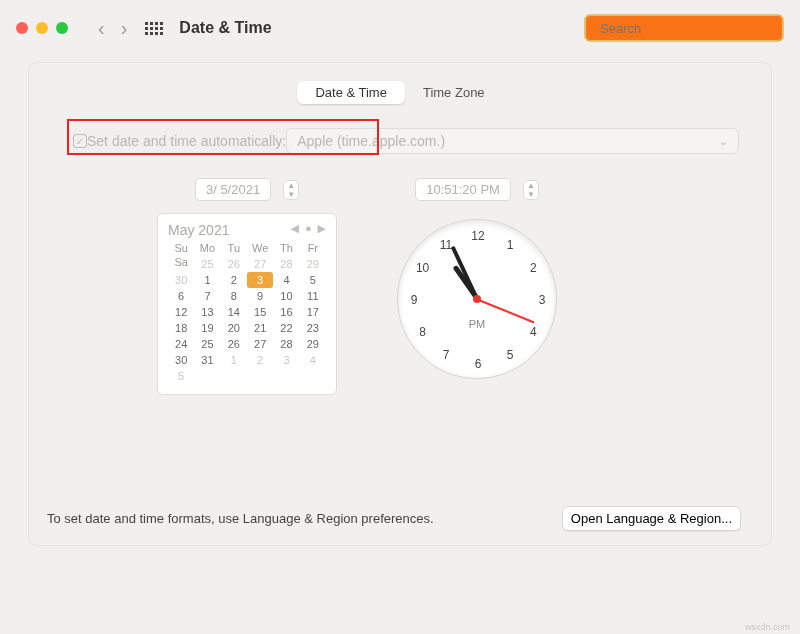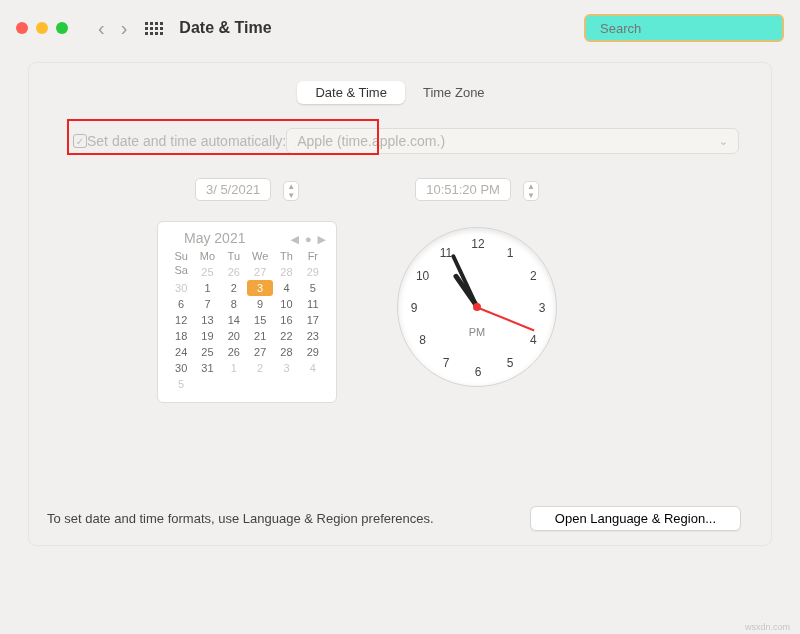--- a/index.html
+++ b/index.html
@@ -6,60 +6,60 @@
 body { width: 800px; height: 634px; background: #f2f0ee; overflow: hidden; }
 .toolbar { height: 56px; display: flex; align-items: center; padding: 0 16px; gap: 8px; }
 .traffic { display: flex; gap: 8px; margin-right: 18px; }
 .dot { width: 12px; height: 12px; border-radius: 50%; }
 .dot.red { background: #ff5f56; } .dot.yellow { background: #ffbd2e; } .dot.green { background: #27c93f; }
 .nav-btn { color: #9a9a9a; font-size: 20px; padding: 0 4px; background: none; border: none; }
 .grid-icon { display: inline-grid; grid-template-columns: repeat(4,3px); grid-template-rows: repeat(3,3px); gap: 2px; margin: 0 8px 0 6px; }
 .grid-icon span { background: #444; width: 3px; height: 3px; }
 .title { font-weight: 600; font-size: 16px; color: #333; }
 .spacer { flex: 1; }
-.search { display: flex; align-items: center; width: 200px; height: 28px; border: 2px solid #e1c173; border-radius: 6px; background: #5eead4; padding: 0 8px; }
+.search { display: flex; align-items: center; width: 200px; height: 28px; border: 2px solid #e1c173; border-radius: 6px; background: #f97316; padding: 0 8px; }
 .search svg { width: 14px; height: 14px; stroke: #8a8a8a; fill: none; stroke-width: 2; }
 .search input { border: none; outline: none; flex: 1; font-size: 13px; margin-left: 6px; background: transparent; }
 .panel { margin: 6px 28px; border: 1px solid #e7e5e2; border-radius: 8px; padding: 18px 18px 14px; background: #f2f0ee; position: relative; height: 484px; }
 .tabs { display: flex; justify-content: center; margin-bottom: 24px; }
 .tab { padding: 4px 18px; font-size: 13px; color: #333; border-radius: 6px; }
 .tab.active { background: #fff; box-shadow: 0 1px 2px rgba(0,0,0,.15); }
 .tab.inactive { color: #555; }
 .row-auto { display: flex; align-items: center; gap: 0; margin-bottom: 24px; }
 .highlight { border: 2px solid #e22; position: absolute; top: 56px; left: 38px; width: 312px; height: 36px; pointer-events: none; }
 .chk { width: 14px; height: 14px; border: 1px solid #bbb; border-radius: 3px; display: inline-flex; align-items: center; justify-content: center; color: #bbb; font-size: 10px; margin-left: 26px; }
 .chk::after { content: "✓"; }
 .auto-label { color: #b9b7b4; font-size: 14px; }
 .server { flex: 1; height: 26px; border: 1px solid #e0ddd9; border-radius: 6px; background: #f6f4f1; display: flex; align-items: center; justify-content: space-between; padding: 0 10px; color: #b9b7b4; font-size: 14px; margin-right: 14px; }
 .server .chev { font-size: 11px; color: #bdbbb7; }
 .cols { display: flex; gap: 60px; margin-left: 110px; }
 .col { display: flex; flex-direction: column; align-items: center; }
-.stepper { display: flex; align-items: flex-end; gap: 12px; margin-bottom: 20px; }
+.stepper { display: flex; align-items: center; gap: 12px; margin-bottom: 12px; }
 .stepper-val { background: #fff; border: 1px solid #dcd9d5; border-radius: 5px; padding: 3px 10px; color: #b3b1ae; font-size: 13px; }
 .stepbtns { display: flex; flex-direction: column; border: 1px solid #dcd9d5; border-radius: 5px; overflow: hidden; background: #fff; }
 .stepbtns span { font-size: 8px; line-height: 9px; padding: 0 3px; color: #b0aea9; }
 .cal { width: 180px; background: #fff; border: 1px solid #e0ddd9; border-radius: 6px; padding: 8px 10px 10px; }
-.cal-head { display: flex; justify-content: space-between; align-items: flex-end; margin-bottom: 4px; margin-left: 16px; }
+.cal-head { display: flex; justify-content: space-between; align-items: flex-start; margin-bottom: 4px; }
 .cal-title { color: #adaba7; font-size: 14px; }
 .cal-nav { display: flex; gap: 6px; color: #c2c0bc; font-size: 11px; }
 .cal-grid { display: grid; grid-template-columns: repeat(6, 1fr); text-align: center; font-size: 11px; }
 .cal-grid .dw { color: #9b9995; font-weight: 500; padding-bottom: 2px; }
 .cal-grid .d { color: #6a6864; padding: 2px 0; }
 .cal-grid .d.ot { color: #cac8c4; }
 .cal-grid .d.sel { background: #f2a53c; color: #fff; border-radius: 3px; }
 .clock { width: 160px; height: 160px; border-radius: 50%; background: radial-gradient(circle at 50% 50%, #fff 0 94%, #e4e2de 100%); border: 1px solid #d6d4d0; position: relative; margin-top: 6px; box-shadow: inset 0 2px 6px rgba(0,0,0,.12); }
 .clock .num { position: absolute; font-size: 12px; color: #444; transform: translate(-50%,-50%); }
 .clock .pm { position: absolute; left: 50%; top: 62%; transform: translateX(-50%); font-size: 11px; color: #888; }
 .hand { position: absolute; left: 50%; top: 50%; transform-origin: 50% 100%; background: #222; }
 .hand.hr { width: 5px; height: 40px; margin-left: -2.5px; margin-top: -40px; border-radius: 3px; }
 .hand.mn { width: 4px; height: 58px; margin-left: -2px; margin-top: -58px; border-radius: 3px; }
 .hand.sc { width: 1.5px; height: 62px; margin-left: -0.75px; margin-top: -62px; background: #e33; }
 .hub { position: absolute; left: 50%; top: 50%; width: 8px; height: 8px; background: #e33; border-radius: 50%; transform: translate(-50%,-50%); }
 .footer { position: absolute; bottom: 14px; left: 18px; right: 30px; display: flex; align-items: center; justify-content: space-between; font-size: 13px; color: #444; }
-.btn { background: #fff; border: 1px solid #d8d5d1; border-radius: 6px; padding: 4px 24px; font-size: 13px; box-shadow: 0 1px 1px rgba(0,0,0,.05); }
+.btn { background: #fff; border: 1px solid #d8d5d1; border-radius: 6px; padding: 4px 8px; font-size: 13px; box-shadow: 0 1px 1px rgba(0,0,0,.05); }
 .watermark { position: absolute; bottom: 2px; right: 10px; font-size: 9px; color: #c7c6c4; }
 </style>
 </head>
 <body>
 
 <div class="toolbar">
   <div class="traffic">
     <div class="dot red"></div>
     <div class="dot yellow"></div>
     <div class="dot green"></div>

